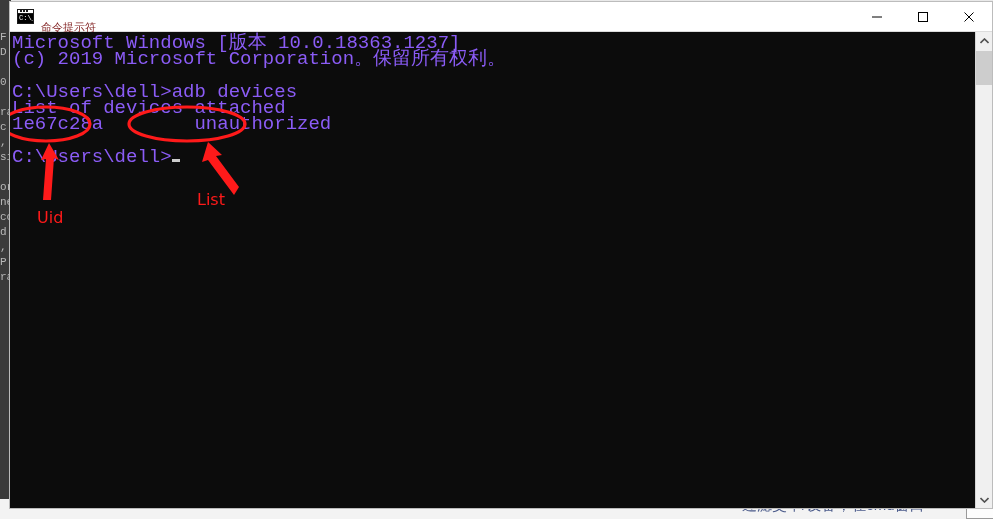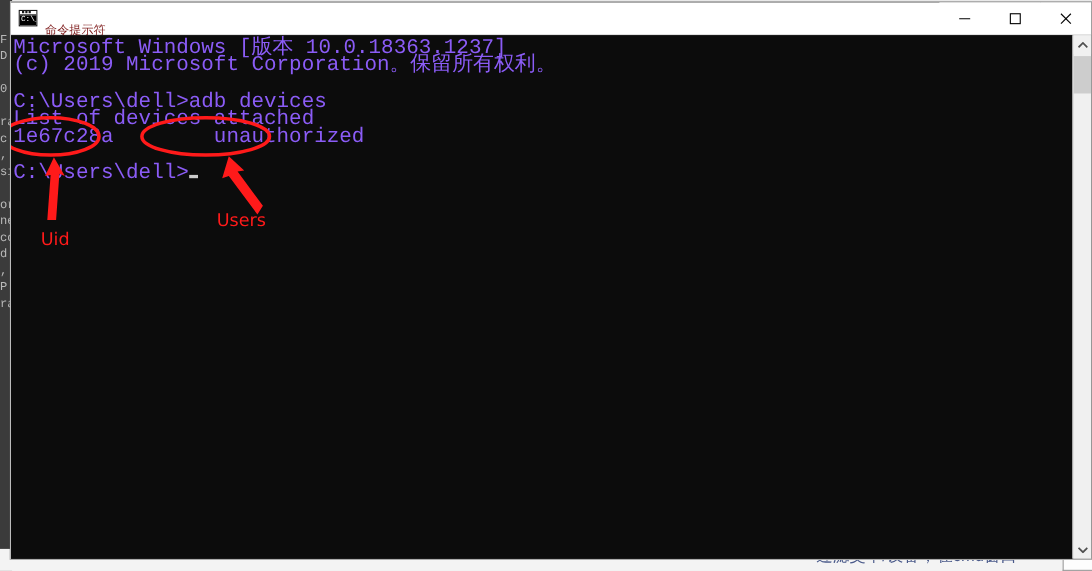--- a/index.html
+++ b/index.html
@@ -275,21 +275,21 @@
         <ellipse cx="36" cy="92" rx="44" ry="17" fill="none" stroke="#ff1a1a" stroke-width="3.2"></ellipse>
 
         <ellipse cx="177" cy="92" rx="58" ry="17" fill="none" stroke="#ff1a1a" stroke-width="3.2"></ellipse>
 
         <path d="M 39 111 L 31 128 L 36 127 L 33 168 L 41 168 L 44 126 L 49 128 Z" fill="#ff1a1a"></path>
 
         <path d="M 198 110 L 192 130 L 198 128 L 224 163 L 229 155 L 206 124 L 212 123 Z" fill="#ff1a1a"></path>
       </svg>
 
       <span class="anno-label" style="left:27px; top:176px;">Uid</span>
-      <span class="anno-label" style="left:187px; top:158px;">Users</span>
+      <span class="anno-label" style="left:187px; top:158px;">List</span>
 
     </div>
 
     <div class="scrollbar">
       <span class="sb-btn sb-up">
         <svg width="9" height="6" viewBox="0 0 9 6">
           <path d="M 0.5 5 L 4.5 1 L 8.5 5" fill="none" stroke="#505050" stroke-width="1.6"></path>
         </svg>
       </span>
       <span class="sb-thumb"></span>

